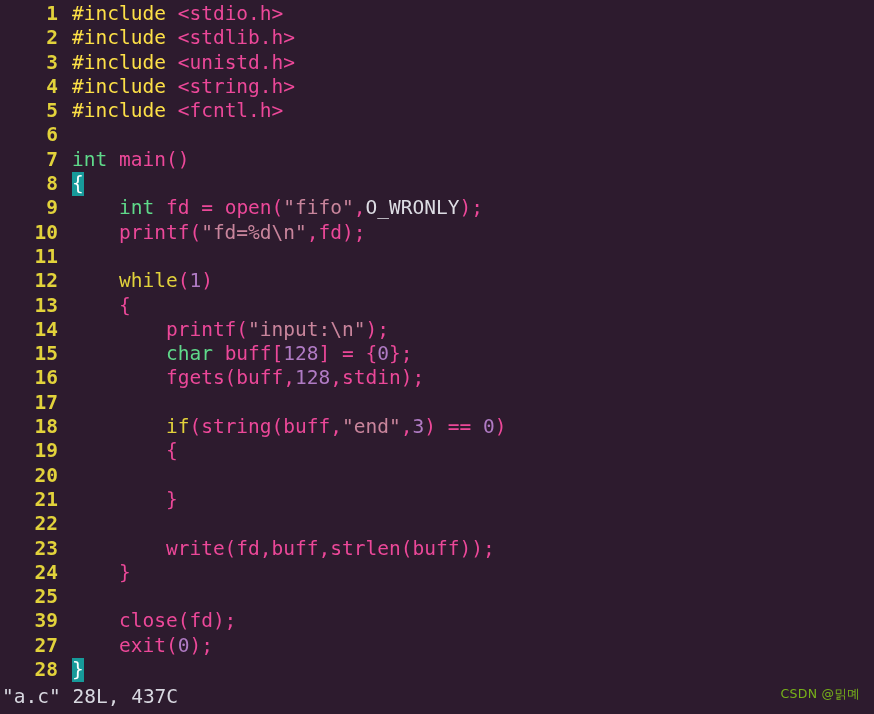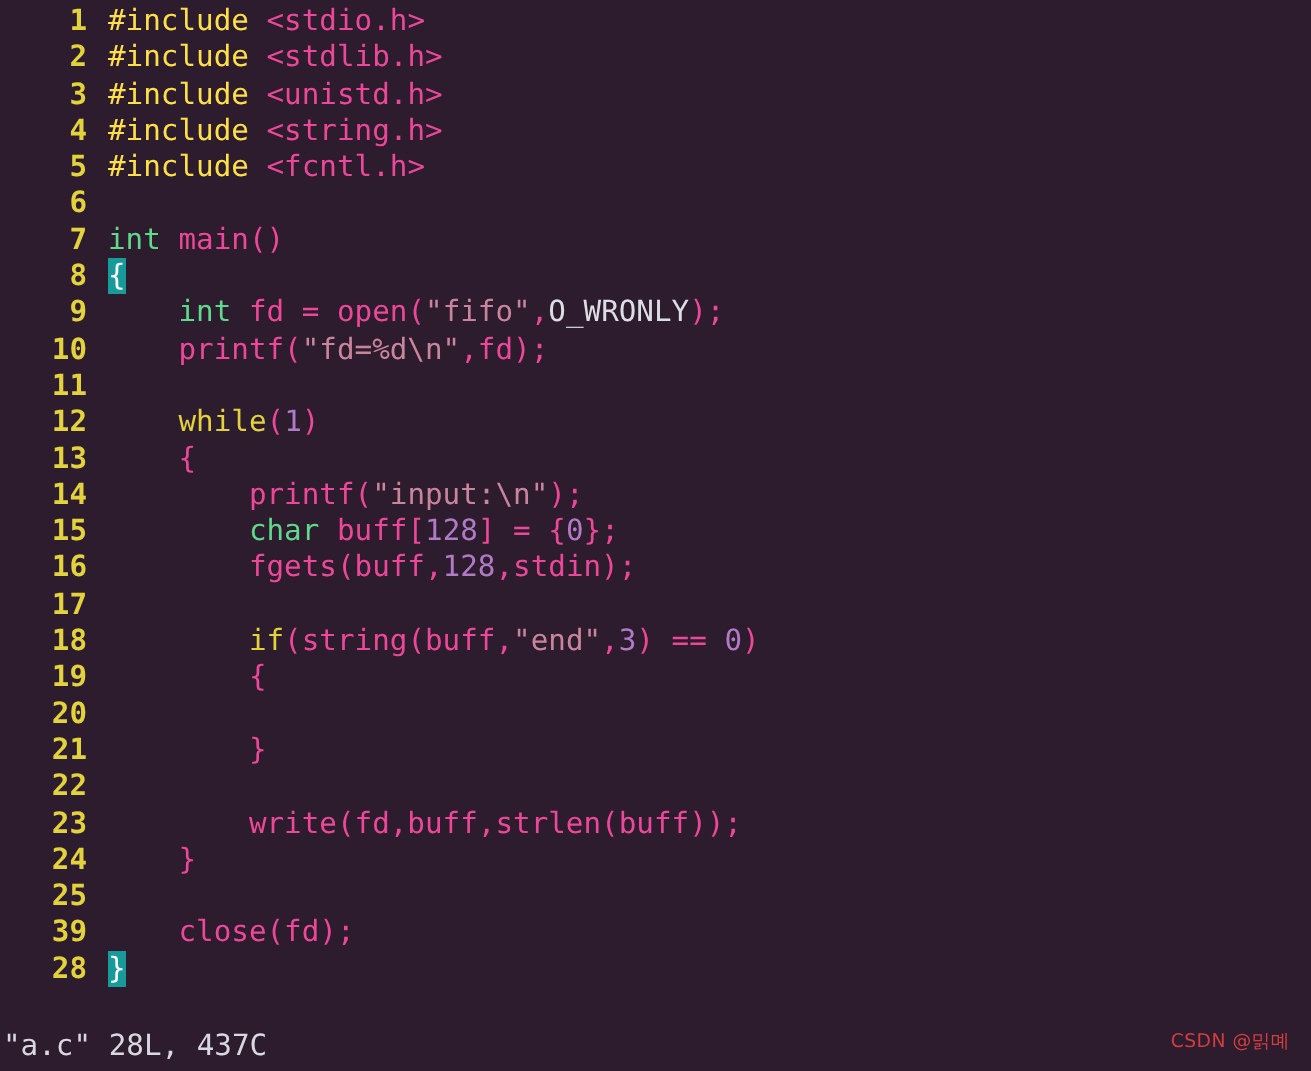--- a/index.html
+++ b/index.html
@@ -76,21 +76,21 @@
     white-space: pre;
     padding-left: 2px;
     box-sizing: border-box;
   }
 
   
   #watermark {
     position: absolute;
     right: 14px;
     bottom: 8px;
-    color: #ef4444;
+    color: #84cc16;
     font-family: "DejaVu Sans", "Liberation Sans", sans-serif;
     font-size: 12.5px;
     letter-spacing: 0.3px;
     opacity: 0.85;
     white-space: pre;
   }
 </style>
 </head>
 <body>
 
@@ -116,20 +116,21 @@
       <div class="line"><span class="lnum">17</span><span class="ltext"></span></div>
       <div class="line"><span class="lnum">18</span><span class="ltext"><span class="t-id">        </span><span class="t-stmt">if</span><span class="t-id">(string(buff,</span><span class="t-str">"end"</span><span class="t-id">,</span><span class="t-num">3</span><span class="t-id">) == </span><span class="t-num">0</span><span class="t-id">)</span></span></div>
       <div class="line"><span class="lnum">19</span><span class="ltext"><span class="t-id">        {</span></span></div>
       <div class="line"><span class="lnum">20</span></div>
       <div class="line"><span class="lnum">21</span><span class="ltext"><span class="t-id">        }</span></span></div>
       <div class="line"><span class="lnum">22</span><span class="ltext"></span></div>
       <div class="line"><span class="lnum">23</span><span class="ltext"><span class="t-id">        write(fd,buff,strlen(buff));</span></span></div>
       <div class="line"><span class="lnum">24</span><span class="ltext"><span class="t-id">    }</span></span></div>
       <div class="line"><span class="lnum">25</span><span class="ltext"></span></div>
       <div class="line"><span class="lnum">39</span><span class="ltext"><span class="t-id">    close(fd);</span></span></div>
+      <div class="line"><span class="lnum">27</span><span class="ltext"><span class="t-id">    exit(</span><span class="t-num">0</span><span class="t-id">);</span></span></div>
       <div class="line"><span class="lnum">28</span><span class="ltext"><span class="cursor">}</span></span></div>
     </div>
 
   <div id="statusline">"a.c" 28L, 437C</div>
 
   <div id="watermark">CSDN @밁몌</div>
 
 </div>
 
 </body></html>

